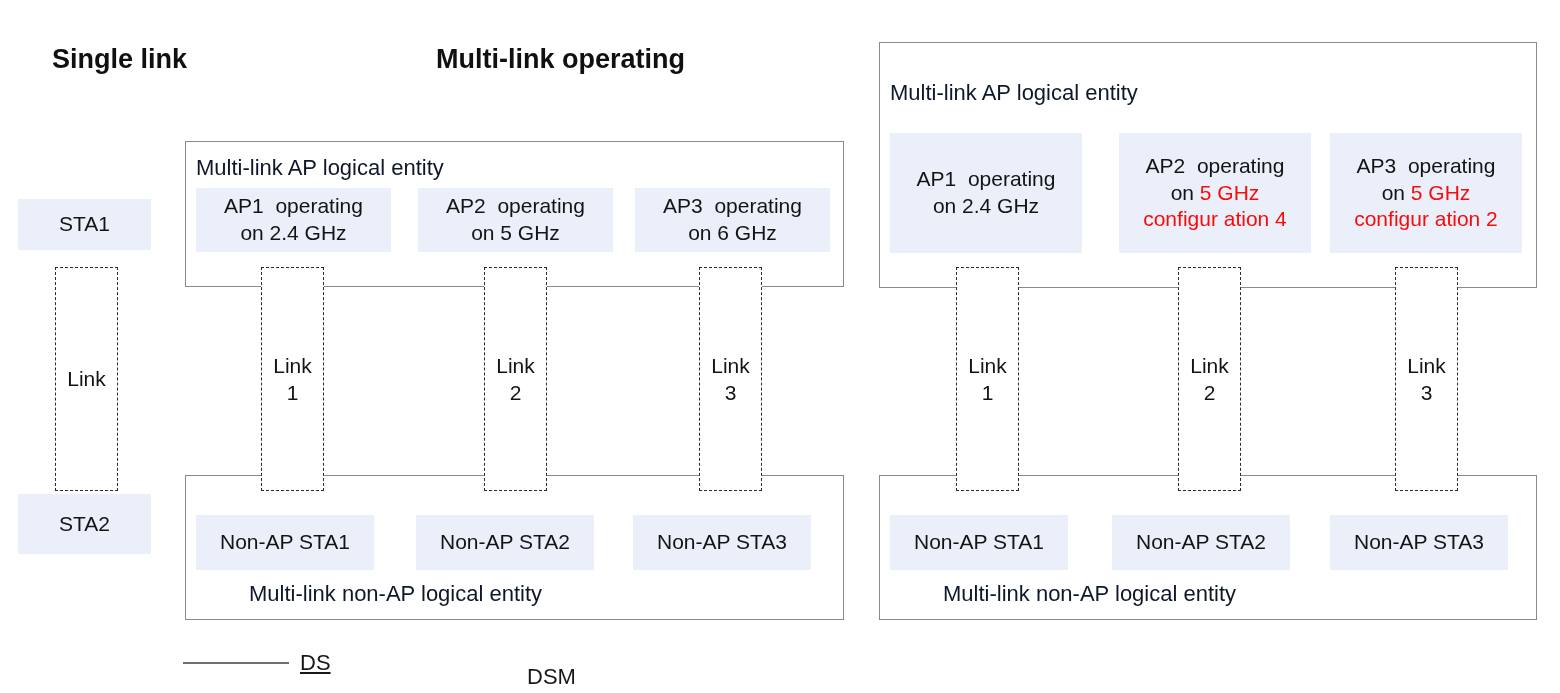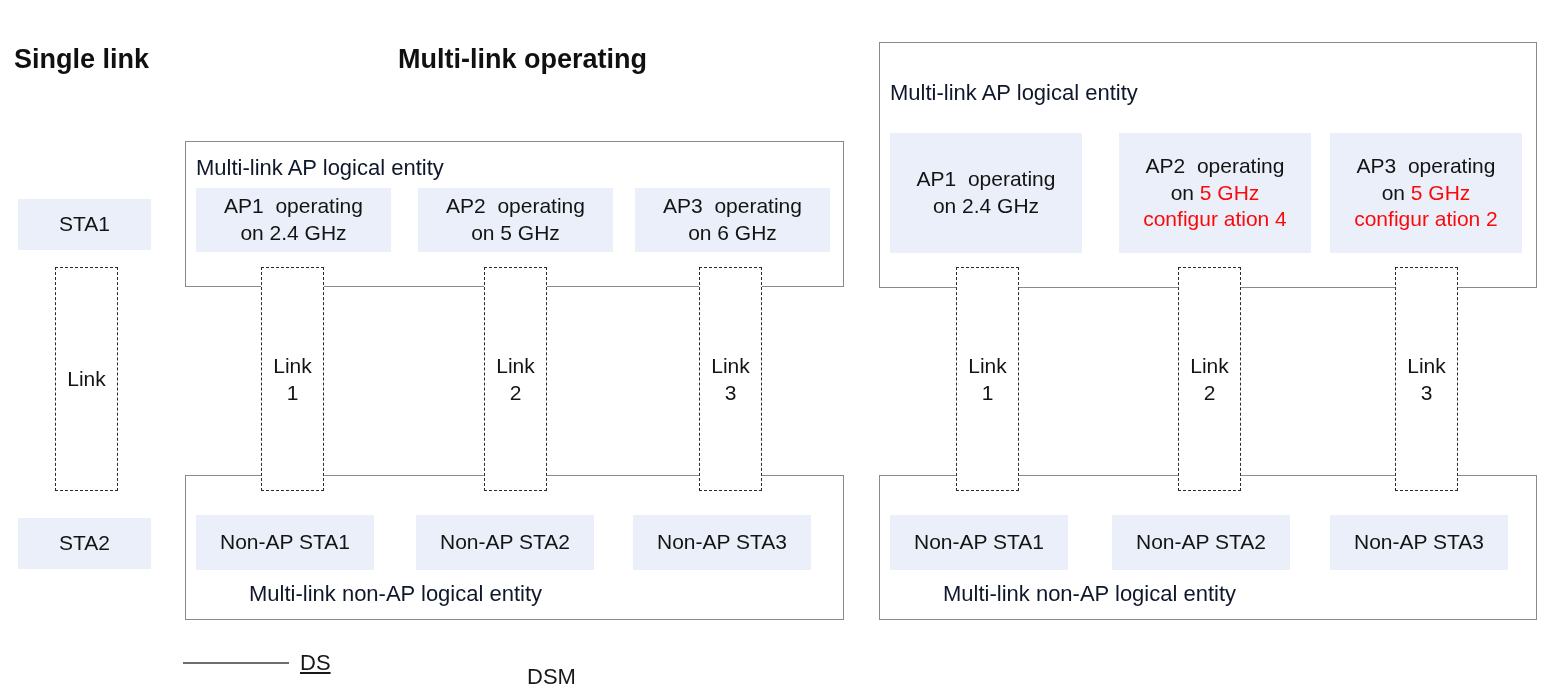--- a/index.html
+++ b/index.html
@@ -20,20 +20,21 @@
   }
   .abs { position: absolute; }
 
   
   .heading {
     font-size: 27px;
     font-weight: bold;
     color: #101010;
     white-space: nowrap;
     letter-spacing: 0px;
+    margin-left: 38px;
   }
 
   
   .entity-frame {
     border: 1.6px solid #8a8a8a;
     background: transparent;
     box-sizing: border-box;
   }
 
   .entity-title {
@@ -93,21 +94,21 @@
   <div class="abs heading" style="left:398px; top:44px;">Multi-link operating</div>
 
   <div class="abs blue-box" style="left:18px; top:199px; width:133px; height:51px;">
     <span class="ln">STA1</span>
   </div>
 
   <div class="abs link-box" style="left:55px; top:267px; width:63px; height:224px;">
     <span class="ln">Link</span>
   </div>
 
-  <div class="abs blue-box" style="left:18px; top:518px; width:133px; height:51px;">
+  <div class="abs blue-box" style="left:18px; top:494px; width:133px; height:60px;">
     <span class="ln">STA2</span>
   </div>
 
   <div class="abs entity-frame" style="left:185px; top:141px; width:659px; height:146px;"></div>
   <div class="abs entity-title" style="left:196px; top:155px;">Multi-link AP logical entity</div>
 
   <div class="abs blue-box" style="left:196px; top:188px; width:195px; height:64px;">
     <div>
       <span class="ln">AP1  operating</span>
       <span class="ln">on 2.4 GHz</span>

